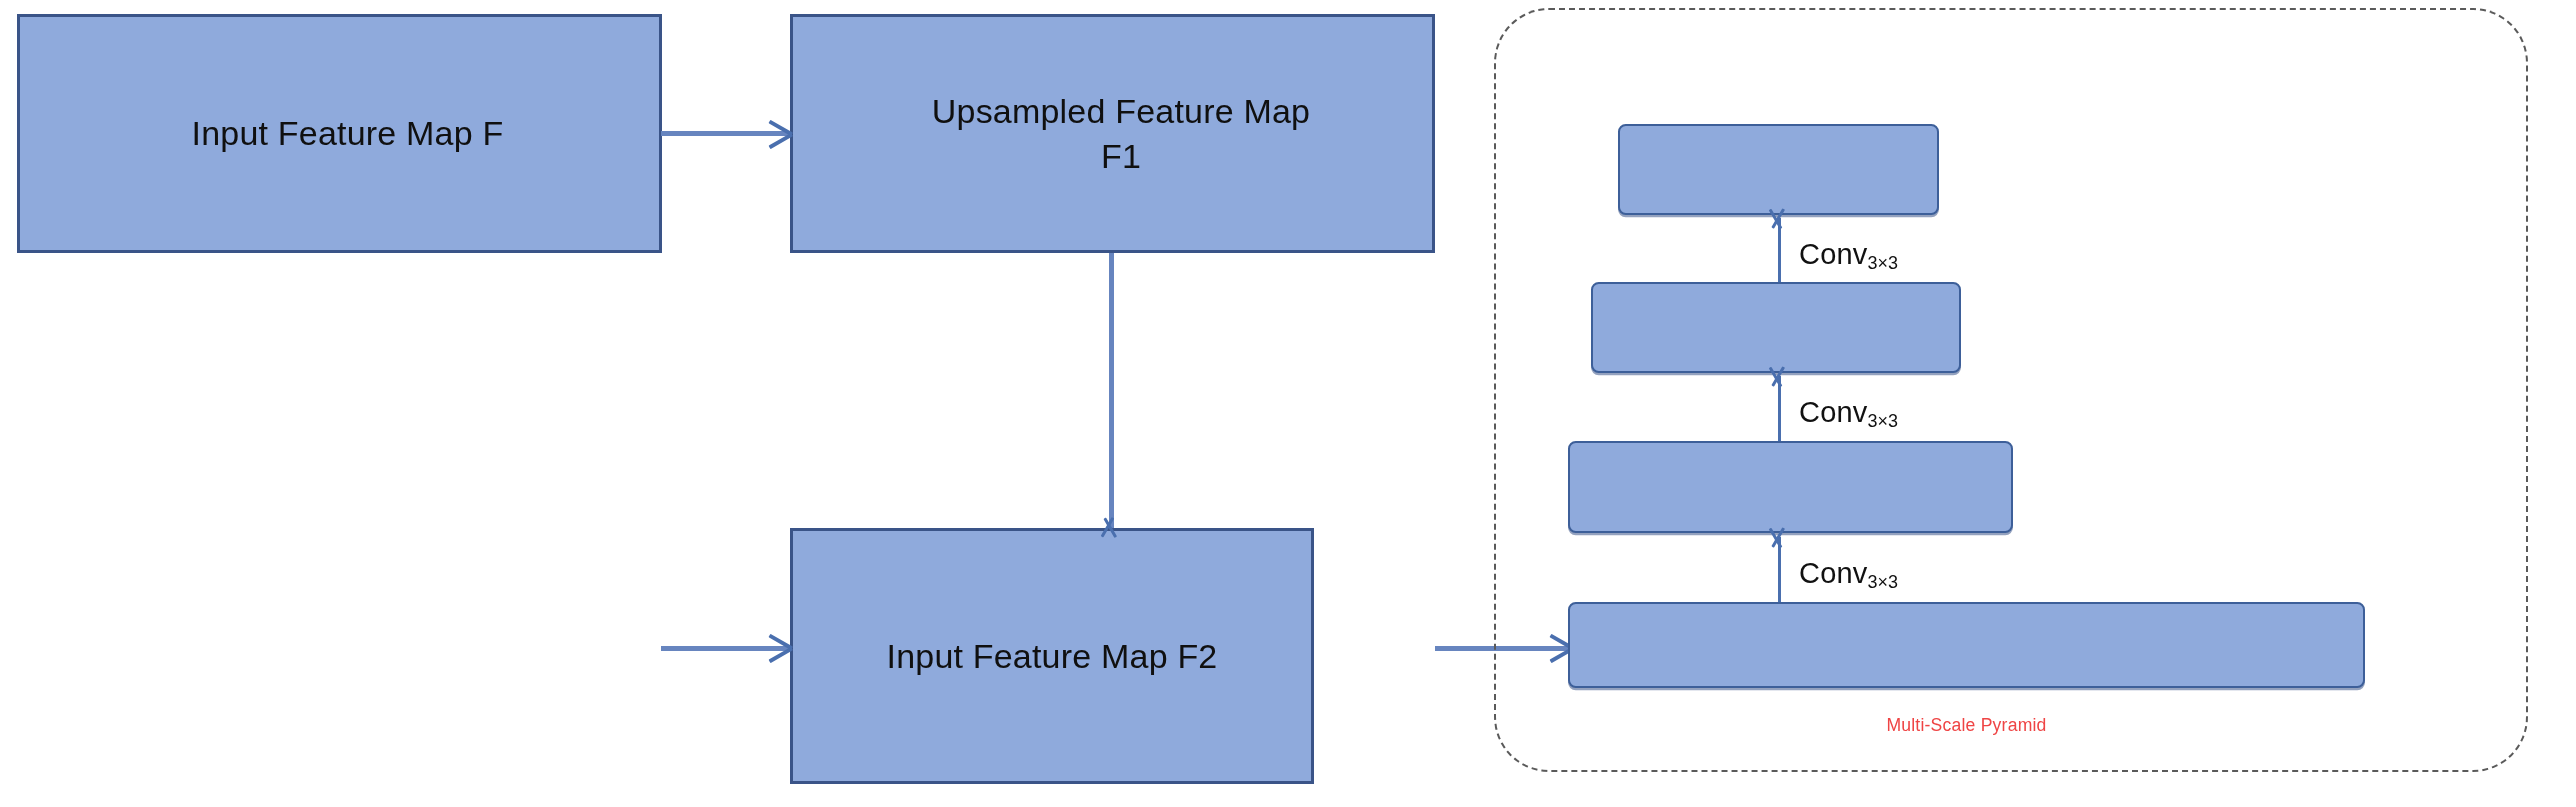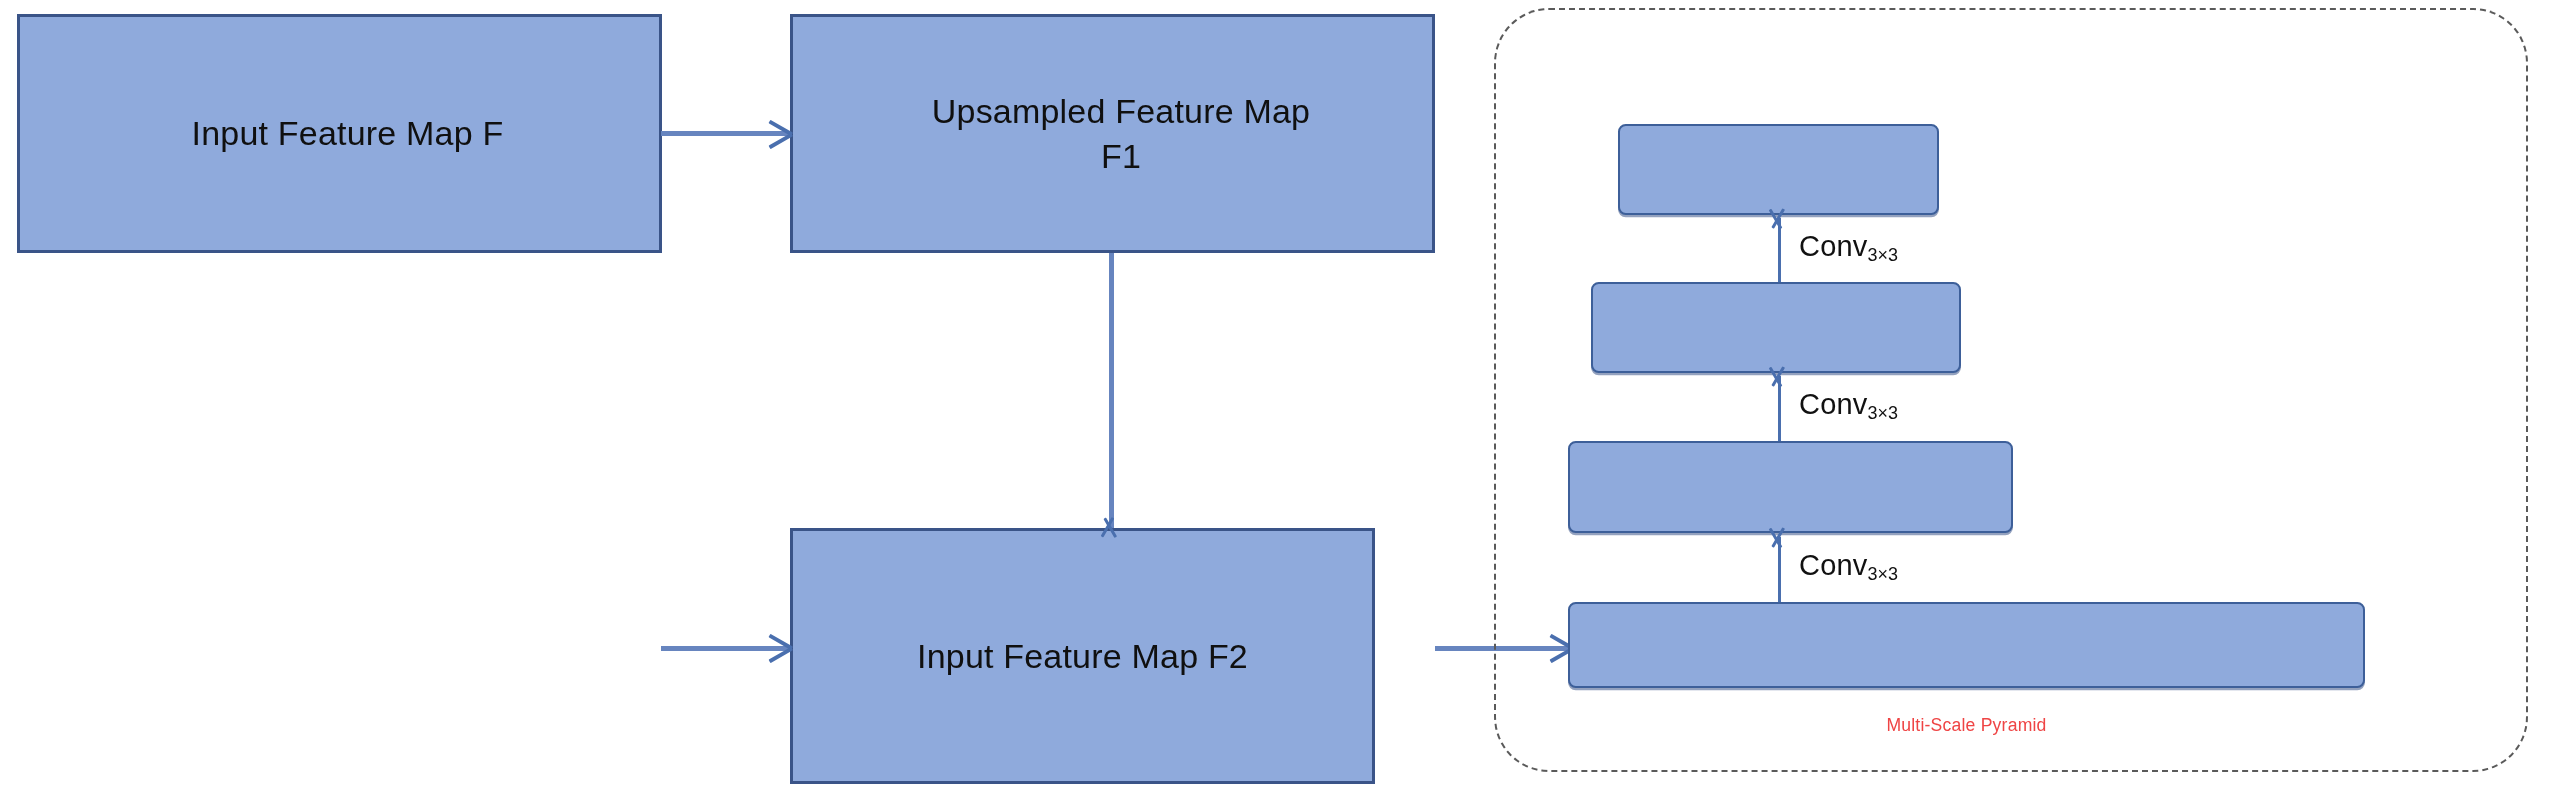--- a/index.html
+++ b/index.html
@@ -94,41 +94,42 @@
   .head.up i{width:21.5px;height:3.1px;}
   .head.down i{width:21.5px;height:3.1px;}
 
   
   .conv-label{
     position:absolute;
     color:#111111;
     font-size:29px;
     white-space:nowrap;
     letter-spacing:0.2px;
+    margin-top:8px;
   }
   .conv-label sub{
     font-size:.62em;
     vertical-align:baseline;
     position:relative;
     top:.30em;
     letter-spacing:0;
   }
 </style>
 </head>
 <body>
 
 <div id="canvas">
 
   <div class="node" style="left:17px;top:14px;width:645px;height:239px;padding-left:30px;">Input Feature Map F</div>
 
   <div class="node" style="left:790px;top:14px;width:645px;height:239px;padding-left:31px;">Upsampled Feature Map
 F1</div>
 
 
-  <div class="node" style="left:790px;top:528px;width:585px;height:256px;text-align:right;">Input Feature Map F2</div>
+  <div class="node" style="left:790px;top:528px;width:524px;height:256px;text-align:right;">Input Feature Map F2</div>
 
   <div class="conn-h" style="left:661px;top:131px;width:129px;"></div>
   <div class="head right" style="left:792px;top:134px;">
       <i></i>
       <i></i>
     </div>
 
   <div class="conn-v" style="left:1109px;top:253px;height:275px;"></div>
   <div class="head down" style="left:1111px;top:529px;">
       <i></i>

